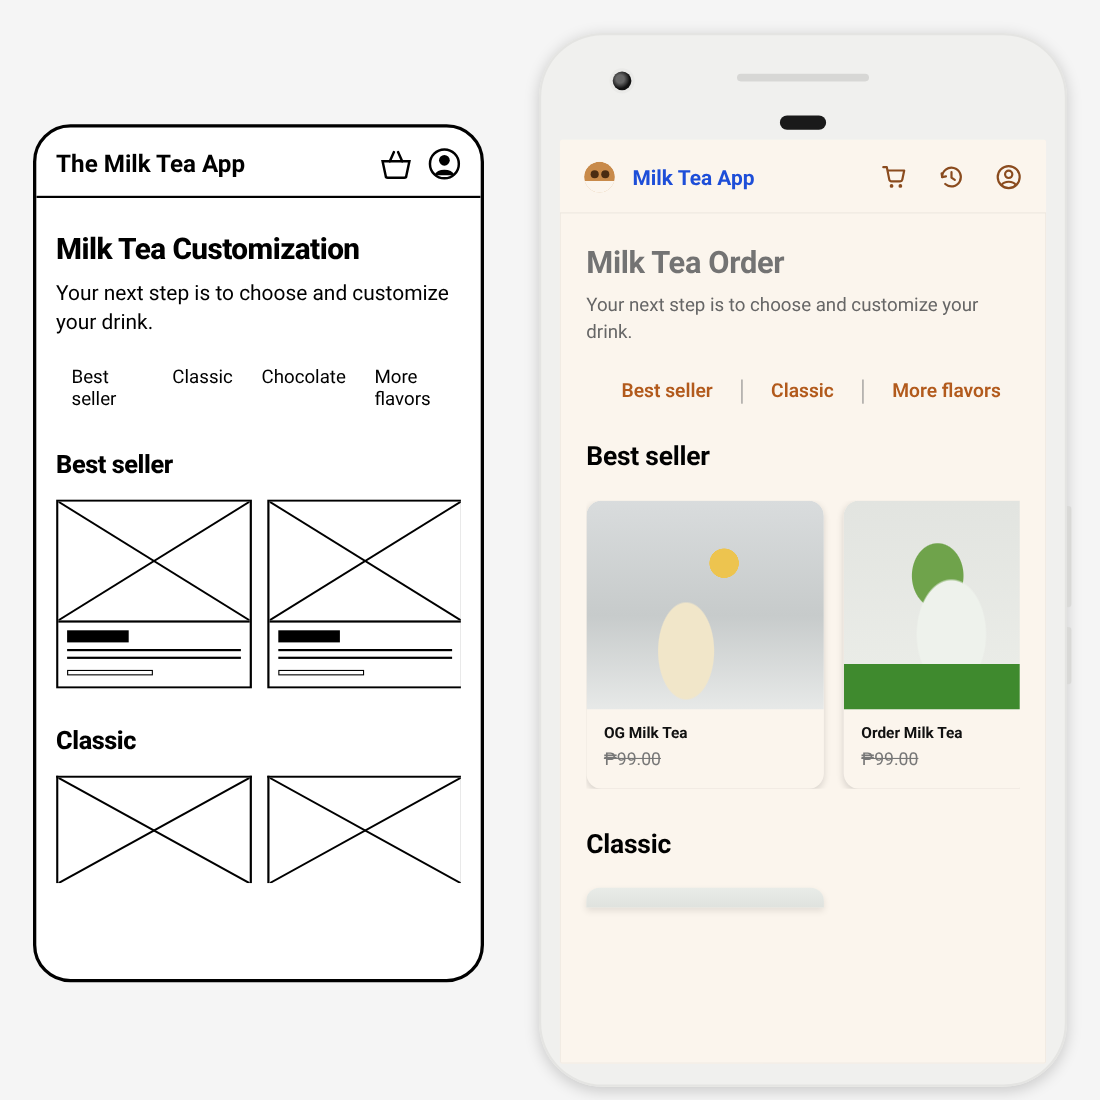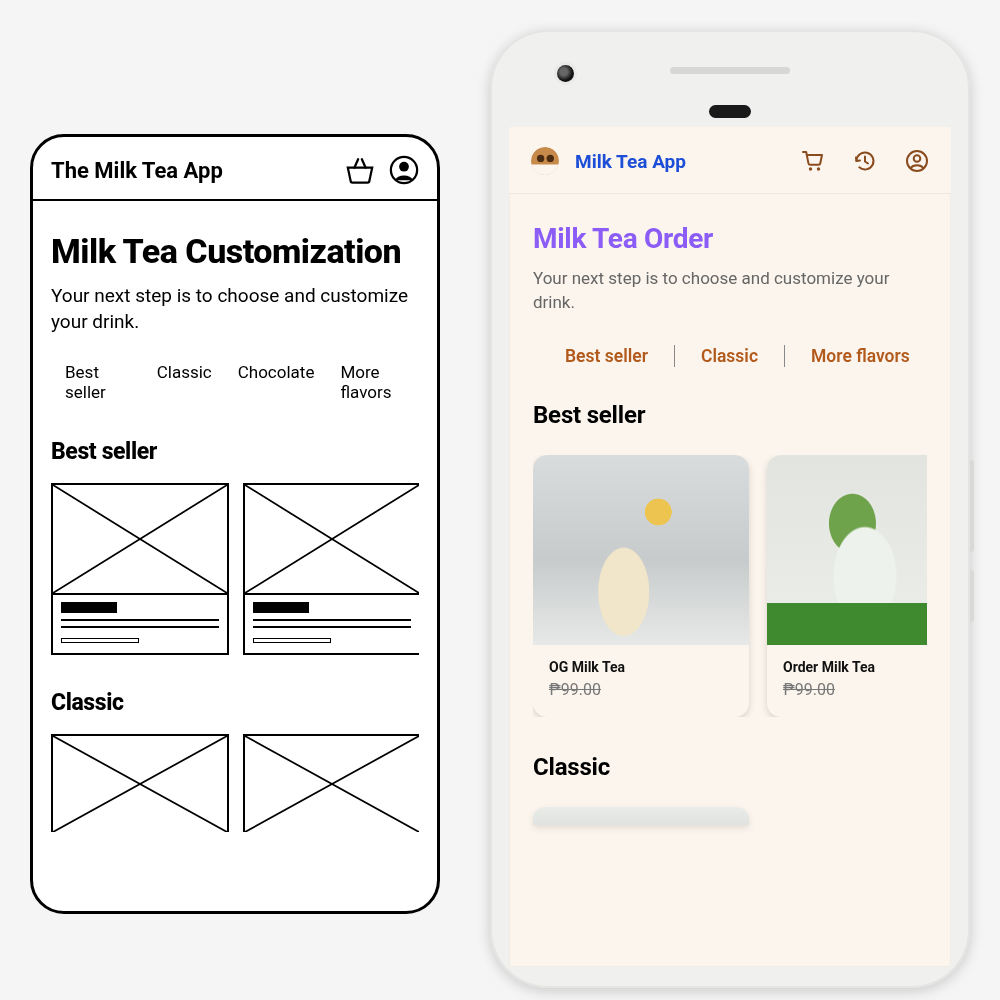--- a/index.html
+++ b/index.html
@@ -7,21 +7,21 @@
   body {
     background: #f5f5f5;
     font-family: -apple-system, BlinkMacSystemFont, "Segoe UI", Roboto, Helvetica, Arial, sans-serif;
     position: relative;
   }
 
   
   .wf-phone {
     position: absolute;
     left: 30px;
-    top: 134px;
+    top: 113px;
     width: 410px;
     height: 780px;
     border: 3px solid #000;
     border-radius: 34px;
     background: #fff;
     overflow: hidden;
   }
   .wf-header {
     display: flex;
     align-items: center;
@@ -33,21 +33,21 @@
     font-size: 22px;
     font-weight: 700;
     color: #000;
   }
   .wf-hicons { display: flex; gap: 14px; align-items: center; }
   .wf-basket { width: 30px; height: 27px; }
   .wf-user   { width: 30px; height: 30px; }
 
   .wf-body { padding: 30px 18px 0 18px; }
   .wf-h1 {
-    font-size: 34px;
+    font-size: 27px;
     font-weight: 800;
     letter-spacing: -0.5px;
     color: #000;
     margin-bottom: 12px;
   }
   .wf-sub {
     font-size: 19px;
     line-height: 1.35;
     color: #000;
     margin-bottom: 28px;
@@ -185,21 +185,21 @@
     flex: 1;
   }
   .hf-icons { display: flex; gap: 28px; align-items: center; }
   .hf-ic { width: 24px; height: 24px; color: #8a4b1e; cursor: pointer; }
 
   .hf-content { padding: 28px 24px 0 24px; }
   .hf-h1 {
     font-size: 28px;
     font-weight: 700;
     letter-spacing: -0.3px;
-    color: #8b5cf6;
+    color: #737373;
     margin-bottom: 12px;
   }
   .hf-sub {
     font-size: 17px;
     line-height: 1.4;
     color: #666;
     margin-bottom: 30px;
   }
   .hf-tabs {
     display: flex;

